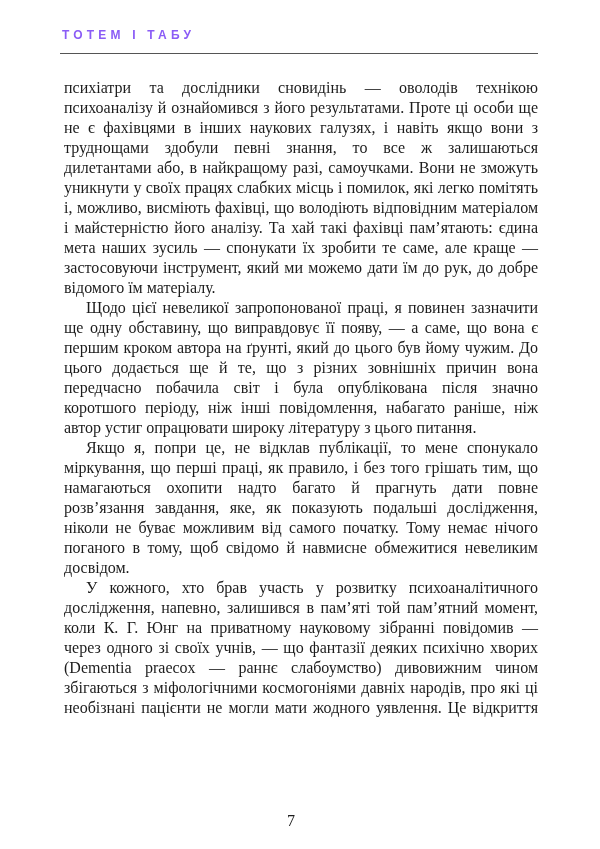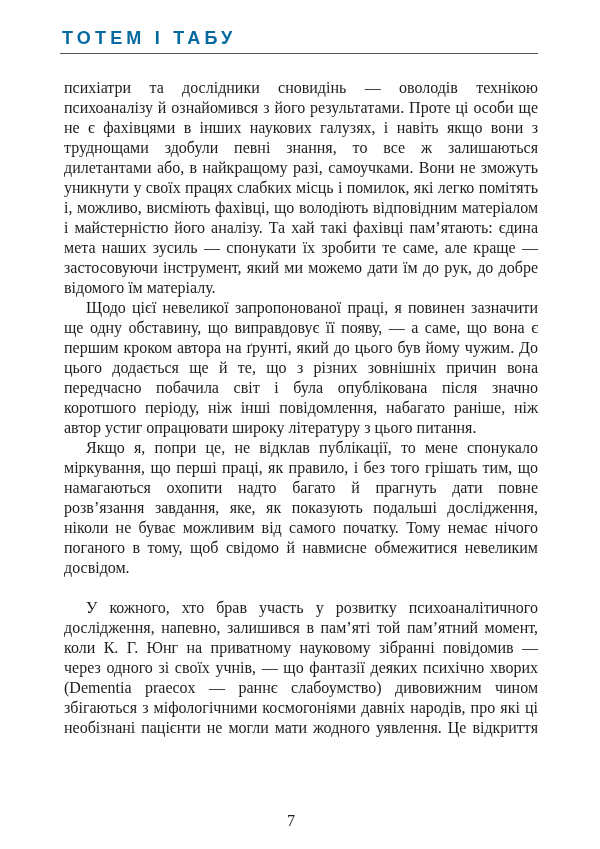--- a/index.html
+++ b/index.html
@@ -13,23 +13,23 @@
       position: relative;
       overflow: hidden;
       color: #1a1a1a;
     }
     .running-head {
       position: absolute;
       left: 62px;
       top: 28px;
       font-family: "Liberation Sans", sans-serif;
       font-weight: bold;
-      font-size: 18px;
+      font-size: 12px;
       letter-spacing: 4.2px;
-      color: #0369a1;
+      color: #8b5cf6;
     }
     .head-rule {
       position: absolute;
       left: 60px;
       top: 53px;
       width: 478px;
       height: 0;
       border-top: 1.3px solid #555;
     }
     .body-text {
@@ -47,21 +47,20 @@
       text-align: justify;
       text-align-last: left;
       text-indent: 22px;
       hyphens: none;
     }
     .body-text p.cont {
       text-indent: 0;
     }
     .body-text p.last-justified {
       text-align-last: justify;
-      margin-top: 20px;
     }
     .page-number {
       position: absolute;
       left: 0;
       width: 582px;
       top: 812px;
       text-align: center;
       font-family: "Liberation Serif", serif;
       font-size: 16px;
       color: #1c1c1c;

